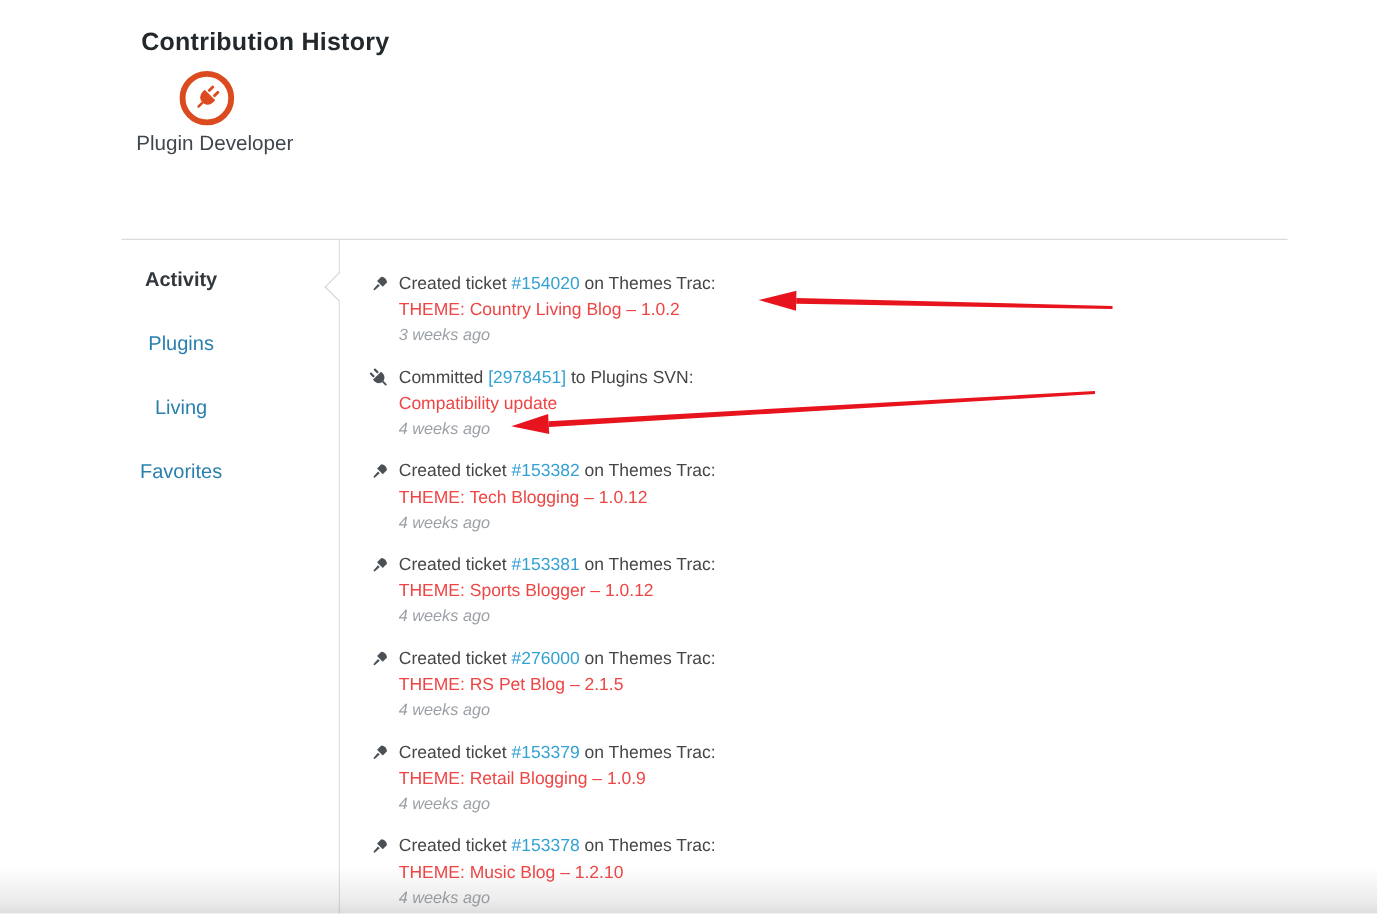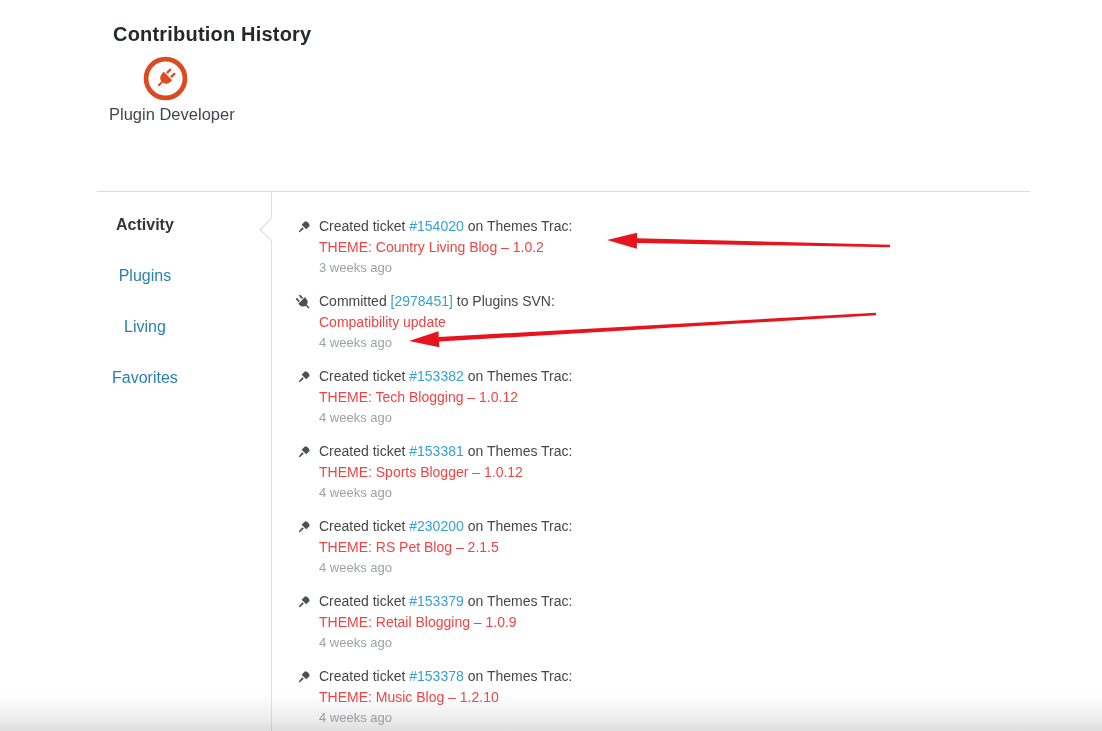--- a/index.html
+++ b/index.html
@@ -30,21 +30,21 @@
   .side-nav li{font-size:16px;line-height:22px;margin:0 0 29px 0;color:var(--sidebar-link,#2a80ad);cursor:pointer;text-align:center;}
   .side-nav li.active{color:#32373c;font-weight:600;cursor:default;}
   
   .feed{position:absolute;left:295px;top:216px;width:600px;}
   .entry{display:flex;margin:0 0 13px 0;}
   .entry-icon{width:17px;height:17px;margin:3px 7px 0 0;color:#4a5055;flex:0 0 auto;}
   .entry-icon svg{width:17px;height:17px;display:block;fill:currentColor;}
   .entry-body{font-size:14px;line-height:21px;color:#464646;}
   .entry-body a{color:var(--link-blue,#34a1d3);text-decoration:none;cursor:pointer;}
   .entry-title{display:block;font-weight:400;color:#ef4444;}
-  .entry-time{display:block;font-size:13px;line-height:20px;color:#9ca1a7;}
+  .entry-time{display:block;font-style:italic;font-size:13px;line-height:20px;color:#9ca1a7;}
   
   .annot{position:absolute;left:0;top:0;pointer-events:none;}
   
   .bottom-fade{
     position:absolute;left:0;right:0;bottom:0;height:38px;pointer-events:none;
     background:linear-gradient(to bottom, rgba(125,125,125,0) 0%, rgba(125,125,125,.14) 70%, rgba(115,115,115,.24) 100%);
   }
 </style>
 </head>
 <body>
@@ -151,21 +151,21 @@
       <span class="entry-icon">
         <svg viewBox="0 0 20 20" aria-hidden="true">
           <g transform="rotate(45 10 10)">
             <path d="M6.2,9.3 L6.2,3.6 Q10,0.7 13.8,3.6 L13.8,9.3 Z"></path>
             <path d="M8.8,10.7 L11.2,10.7 L10.7,17 A0.85,0.85 0 0 1 9.3,17 Z"></path>
           </g>
         </svg>
       </span>
 
       <span class="entry-body">
-        <span><span class="pfx">Created ticket </span><a class="lnk" href="#">#230200</a><span class="sfx"> on Themes Trac:</span></span>
+        <span><span class="pfx">Created ticket </span><a class="lnk" href="#">#276000</a><span class="sfx"> on Themes Trac:</span></span>
         <strong class="entry-title ttl">THEME: RS Pet Blog – 2.1.5</strong>
         <span class="entry-time tme">4 weeks ago</span>
       </span>
     </div>
       <div class="entry">
       <span class="entry-icon">
         <svg viewBox="0 0 20 20" aria-hidden="true">
           <g transform="rotate(45 10 10)">
             <path d="M6.2,9.3 L6.2,3.6 Q10,0.7 13.8,3.6 L13.8,9.3 Z"></path>
             <path d="M8.8,10.7 L11.2,10.7 L10.7,17 A0.85,0.85 0 0 1 9.3,17 Z"></path>

